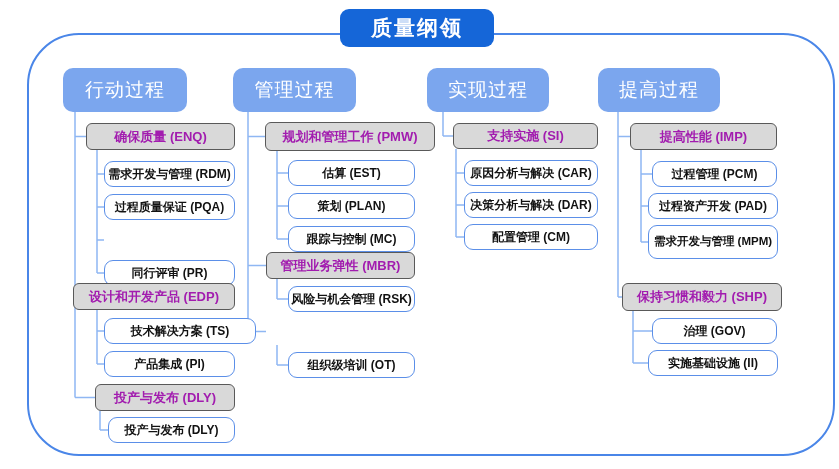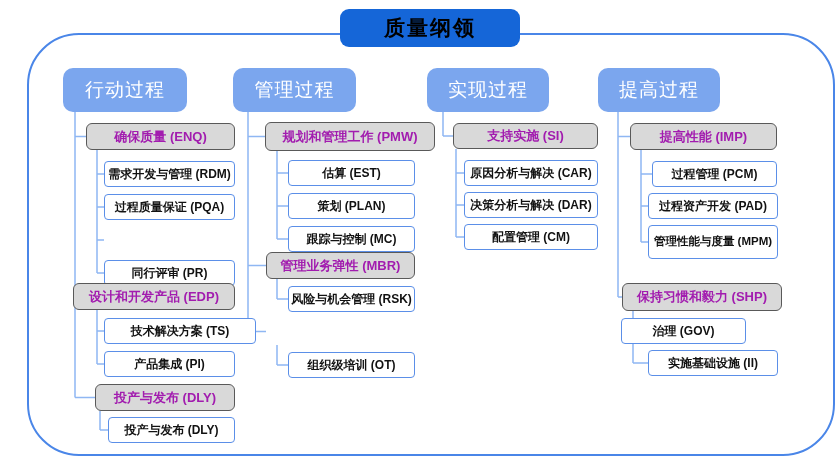--- a/index.html
+++ b/index.html
@@ -1,30 +1,30 @@
 <!DOCTYPE html>
 <html><head>
 <meta charset="utf-8">
 <style>
   html,body{margin:0;padding:0;background:#fff;}
   body{font-family:"Liberation Sans","DejaVu Sans",sans-serif;}
   .canvas{position:relative;width:839px;height:469px;background:#fff;overflow:hidden;}
   .outer-frame{position:absolute;left:27px;top:33px;width:804px;height:419px;
     border:2px solid #4a86e8;border-radius:52px;background:transparent;}
   svg.connectors{position:absolute;left:0;top:0;width:839px;height:469px;}
-  .root-title{position:absolute;left:340px;top:9px;width:180px;height:38px;
-    background:#1566d8;border-radius:9px;color:#000000;font-size:21px;font-weight:bold;
+  .root-title{position:absolute;left:340px;top:9px;width:154px;height:38px;
+    background:#1566d8;border-radius:9px;color:#ffffff;font-size:21px;font-weight:bold;
     display:flex;align-items:center;justify-content:center;letter-spacing:2px;}
   .col-header{position:absolute;background:#7ba6ee;border-radius:10px;color:#fff;
     font-size:19px;font-weight:normal;display:flex;align-items:center;justify-content:center;
     letter-spacing:1px;}
   .gray-node{position:absolute;background:#d9d9d9;border:1.5px solid #595959;border-radius:6px;
     color:#a21caf;font-size:13px;font-weight:bold;display:flex;align-items:center;justify-content:center;
     white-space:nowrap;box-sizing:border-box;}
-  .white-node{position:absolute;background:#fff;border:1.5px solid #5b8fe8;border-radius:4px;
+  .white-node{position:absolute;background:#fff;border:1.5px solid #5b8fe8;border-radius:9px;
     color:#111;font-size:12px;font-weight:bold;display:flex;align-items:center;justify-content:center;
     white-space:nowrap;box-sizing:border-box;}
   .white-node.wrap{white-space:normal;text-align:center;line-height:1.15;font-size:11.5px;}
 </style>
 </head>
 <body>
 
 <div class="canvas">
 
   <div class="outer-frame"></div>
@@ -71,18 +71,18 @@
   <div class="white-node" style="left:288px;top:352px;width:127px;height:26px">组织级培训 (OT)</div>
 
   <div class="gray-node" style="left:453px;top:123px;width:145px;height:26px">支持实施 (SI)</div>
   <div class="white-node" style="left:464px;top:160px;width:134px;height:26px">原因分析与解决 (CAR)</div>
   <div class="white-node" style="left:464px;top:192px;width:134px;height:26px">决策分析与解决 (DAR)</div>
   <div class="white-node" style="left:464px;top:224px;width:134px;height:26px">配置管理 (CM)</div>
 
   <div class="gray-node" style="left:630px;top:123px;width:147px;height:27px">提高性能 (IMP)</div>
   <div class="white-node" style="left:652px;top:161px;width:125px;height:26px">过程管理 (PCM)</div>
   <div class="white-node" style="left:648px;top:193px;width:130px;height:26px">过程资产开发 (PAD)</div>
-  <div class="white-node wrap" style="left:648px;top:225px;width:130px;height:34px">管理性能与度量 (MPM)</div>
+  <div class="white-node wrap" style="left:648px;top:225px;width:130px;height:34px">需求开发与管理 (MPM)</div>
   <div class="gray-node" style="left:622px;top:283px;width:160px;height:28px">保持习惯和毅力 (SHP)</div>
-  <div class="white-node" style="left:621px;top:318px;width:125px;height:26px">治理 (GOV)</div>
+  <div class="white-node" style="left:652px;top:318px;width:125px;height:26px">治理 (GOV)</div>
   <div class="white-node" style="left:648px;top:350px;width:130px;height:26px">实施基础设施 (II)</div>
 
 </div>
 
 </body></html>

